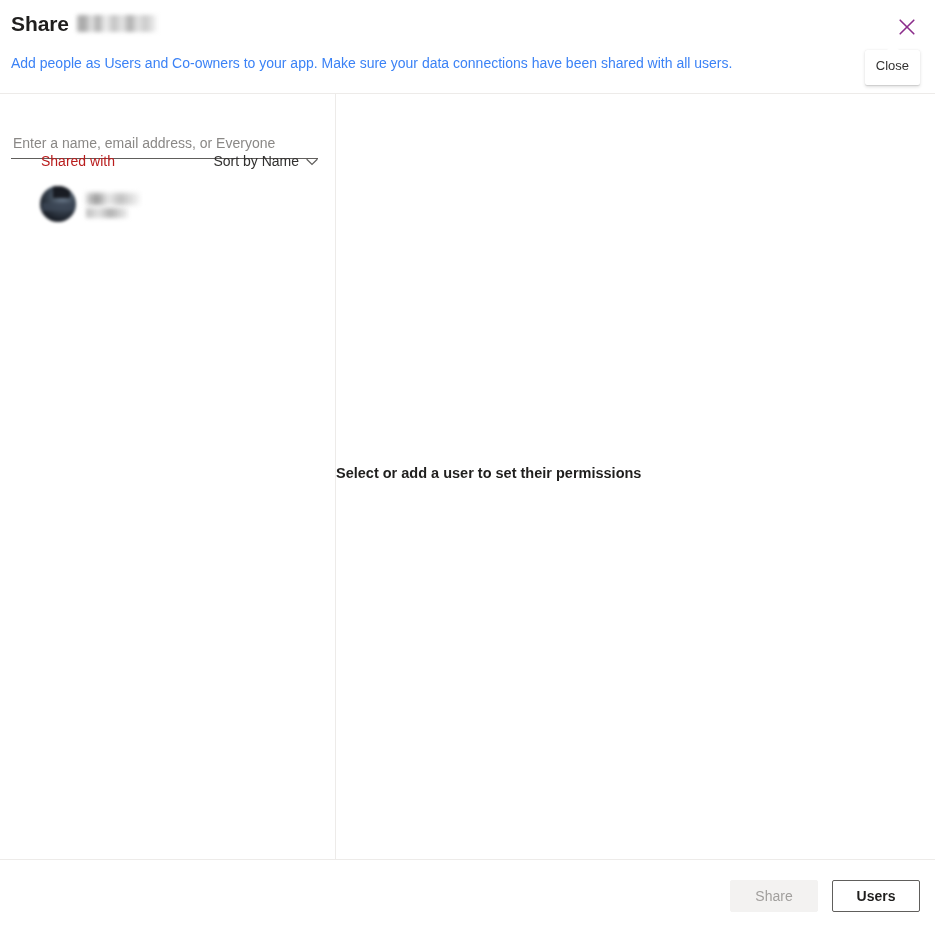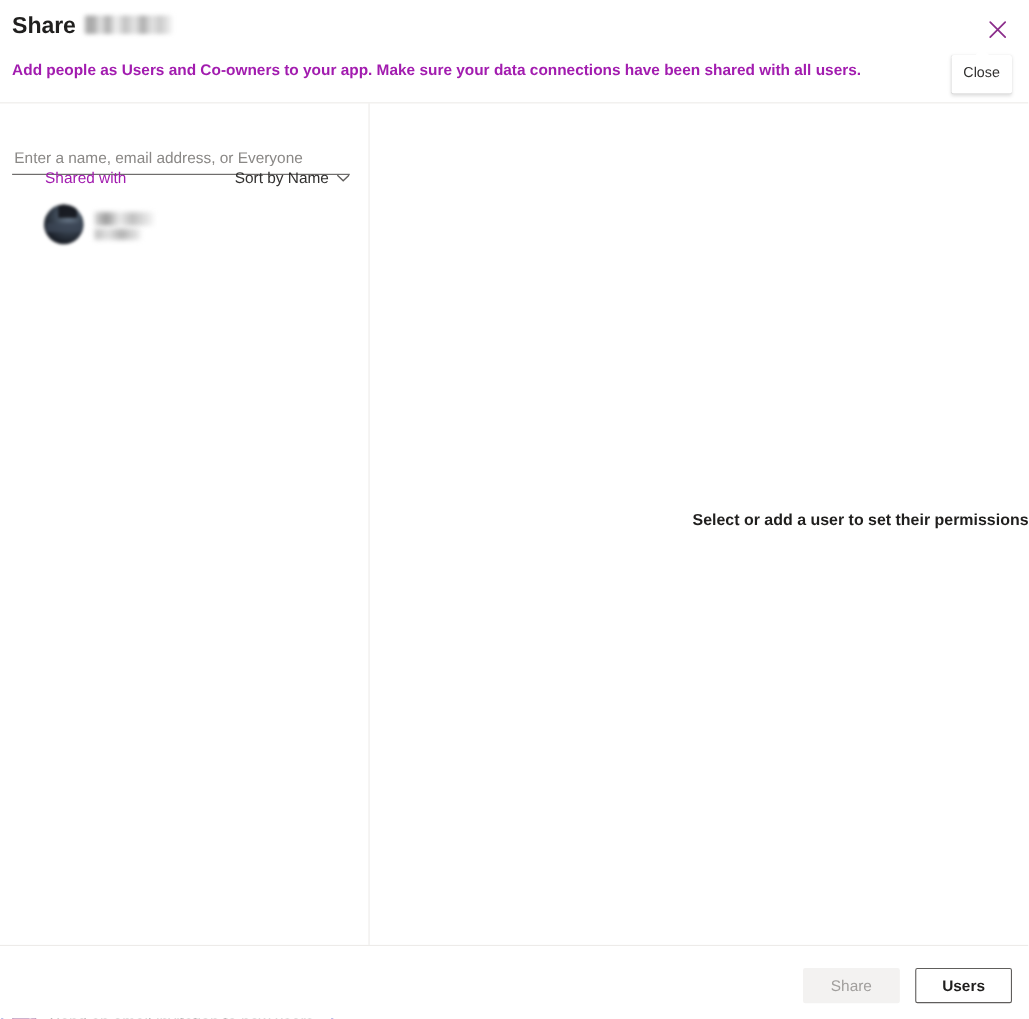--- a/index.html
+++ b/index.html
@@ -60,24 +60,23 @@
         rgba(140,140,140,0.72) 66%,
         rgba(200,200,200,0.50) 76%,
         rgba(175,175,175,0.66) 86%,
         rgba(235,235,235,0.35) 100%);
     filter: blur(2.1px);
   }
   .subtitle {
     position: absolute;
     left: 11px; top: 53px;
     font-size: 14px;
-    color: #a21caf;
+    color: #3b82f6;
     line-height: 20px;
     white-space: nowrap;
-    font-weight: bold;
   }
 
   
   .close-btn {
     position: absolute;
     right: 12px; top: 11px;
     width: 32px; height: 32px;
     display: flex;
     align-items: center;
     justify-content: center;
@@ -166,21 +165,21 @@
   .list-header {
     position: absolute;
     left: 11px; top: 57px;
     width: 307px;
     display: flex;
     align-items: center;
     justify-content: space-between;
   }
   .shared-with-label {
     font-size: 14px;
-    color: #a21caf;
+    color: #b91c1c;
     padding-left: 30px;
     line-height: 20px;
   }
   .sort-control {
     display: flex;
     align-items: center;
     gap: 7px;
     font-size: 14px;
     color: #323130;
     cursor: pointer;
@@ -291,21 +290,21 @@
   .right-panel {
     position: absolute;
     left: 336px; top: 94px;
     width: 599px;
     height: 765px;
   }
   .empty-msg {
     position: absolute;
     left: 0; top: 371px;
     width: 599px;
-    text-align: right;
+    text-align: left;
     font-size: 14.5px;
     font-weight: 700;
     color: #201f1e;
   }
 
   
   .footer {
     position: absolute;
     left: 0; top: 860px;
     width: 935px;

